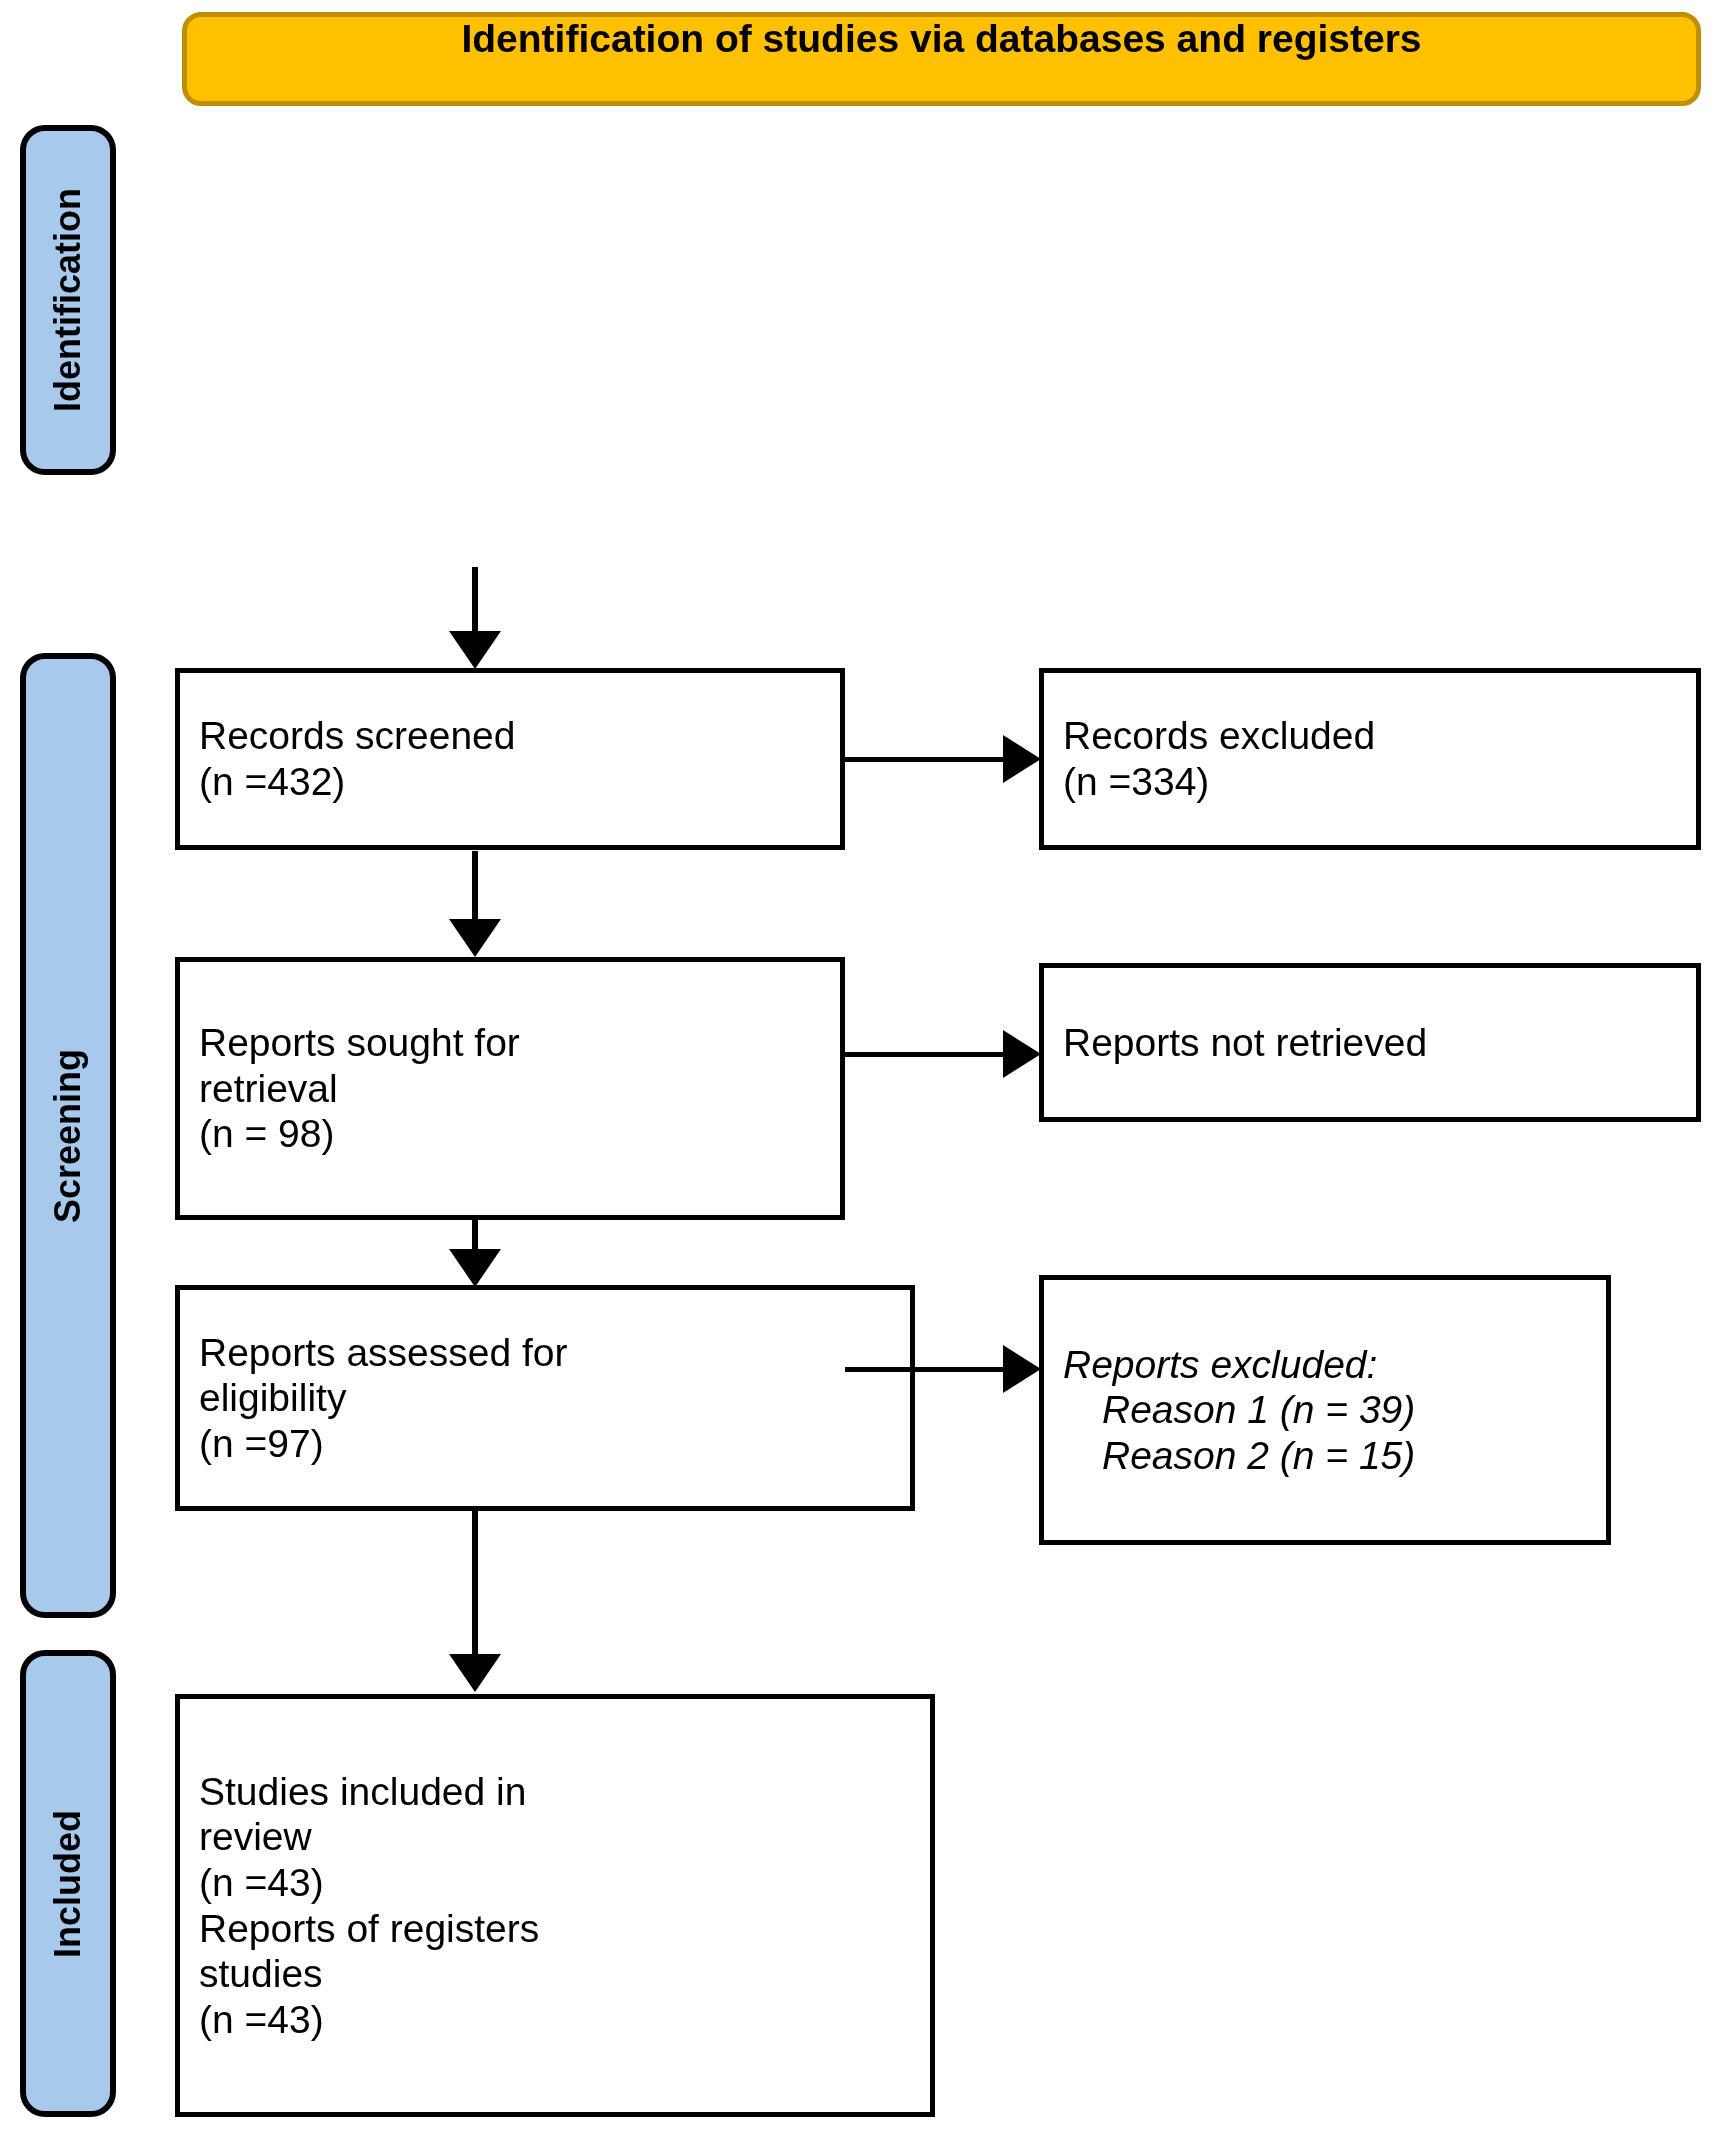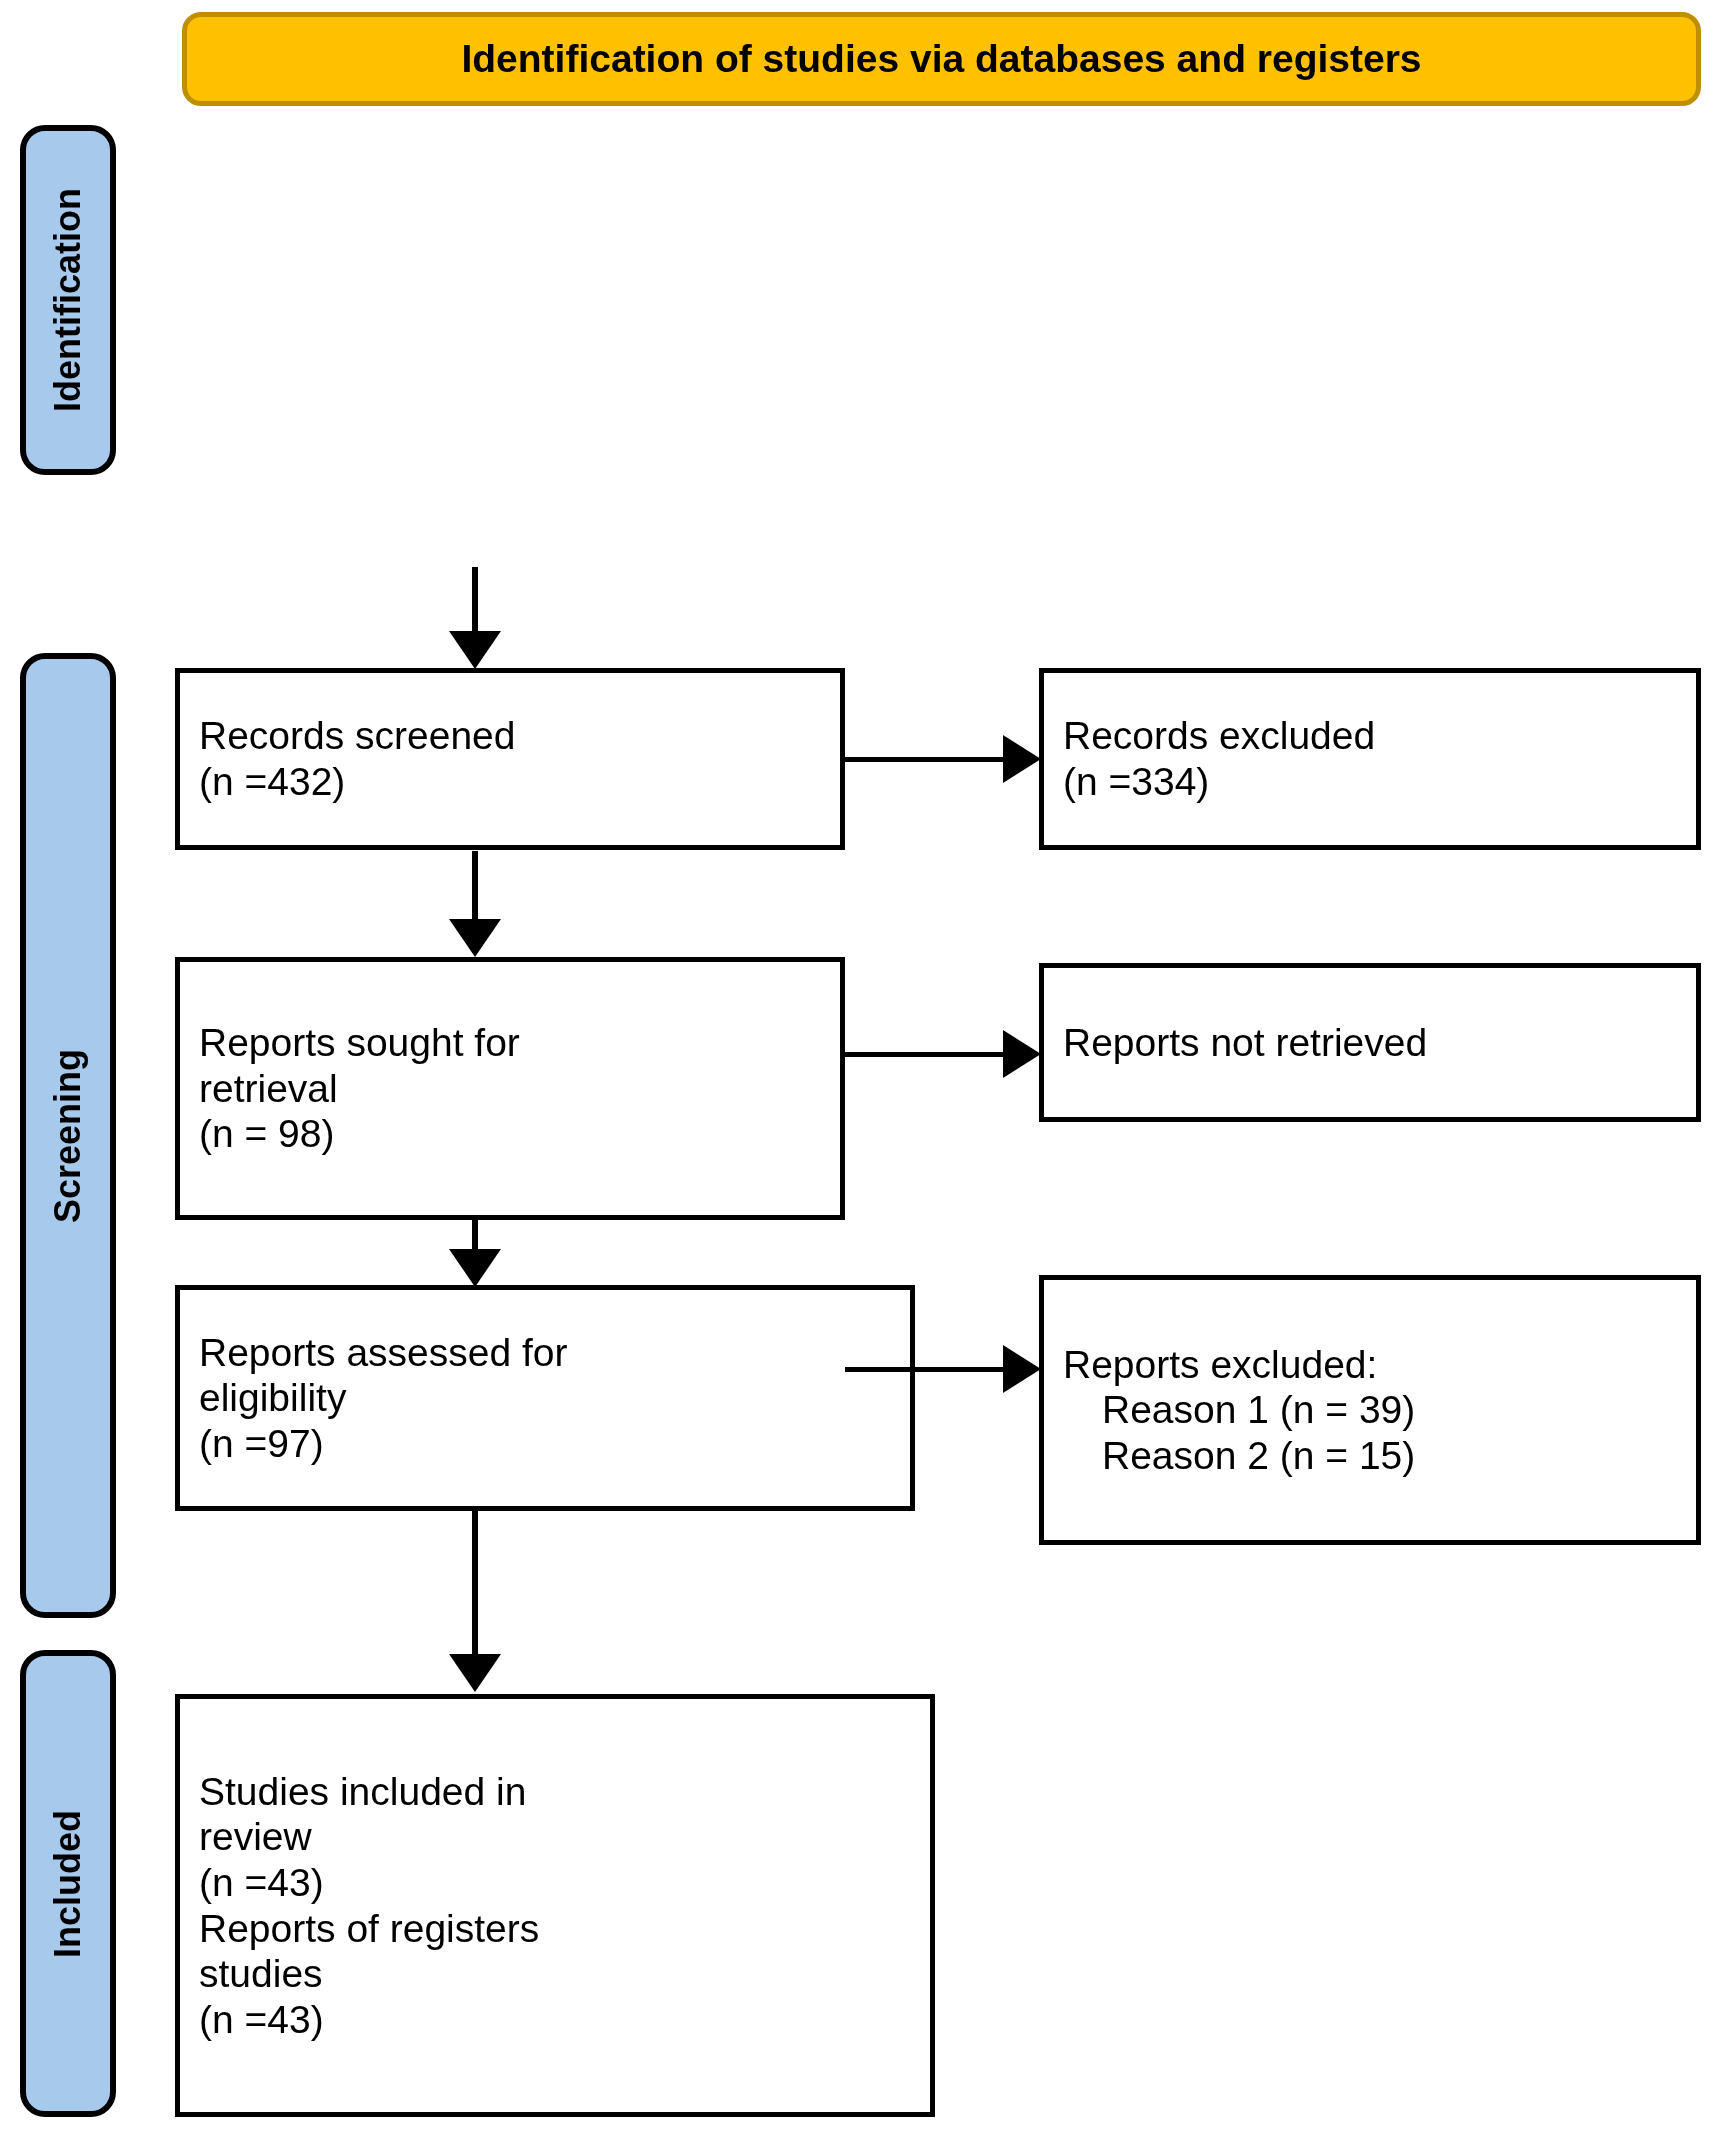--- a/index.html
+++ b/index.html
@@ -23,21 +23,21 @@
     position: absolute;
     left: 182px;
     top: 11.7px;
     width: 1519px;
     height: 94px;
     box-sizing: border-box;
     background: #FFC000;
     border: 5.1px solid #BF8F00;
     border-radius: 19px;
     display: flex;
-    align-items: center;
+    align-items: flex-start;
     justify-content: center;
     color: #000000;
     font-size: 39px;
     font-weight: bold;
     letter-spacing: 0px;
     white-space: nowrap;
   }
 
   
   .stage-label {
@@ -86,21 +86,21 @@
   
   #box-identified   { left: 175px; top: 125px;  width: 670px; height: 441px; }
   #box-screened     { left: 175px; top: 668px;  width: 670px; height: 182px; }
   #box-sought       { left: 175px; top: 957px; width: 670px; height: 263px; }
   #box-assessed     { left: 175px; top: 1285px; width: 740px; height: 226px; }
   #box-included     { left: 175px; top: 1694px; width: 760px; height: 423px; }
 
   
   #box-rec-excluded    { left: 1039px; top: 668px;  width: 662px; height: 182px; }
   #box-not-retrieved   { left: 1039px; top: 963px; width: 662px; height: 159px; }
-  #box-rep-excluded    { left: 1039px; top: 1275px; width: 662px; height: 270px; }
+  #box-rep-excluded    { left: 1039px; top: 1275px; width: 572px; height: 270px; font-style: italic; }
 
   
   .v-line {
     position: absolute;
     width: 5.8px;
     background: #000000;
     left: 472px;
   }
   .v-arrow-head {
     position: absolute;

